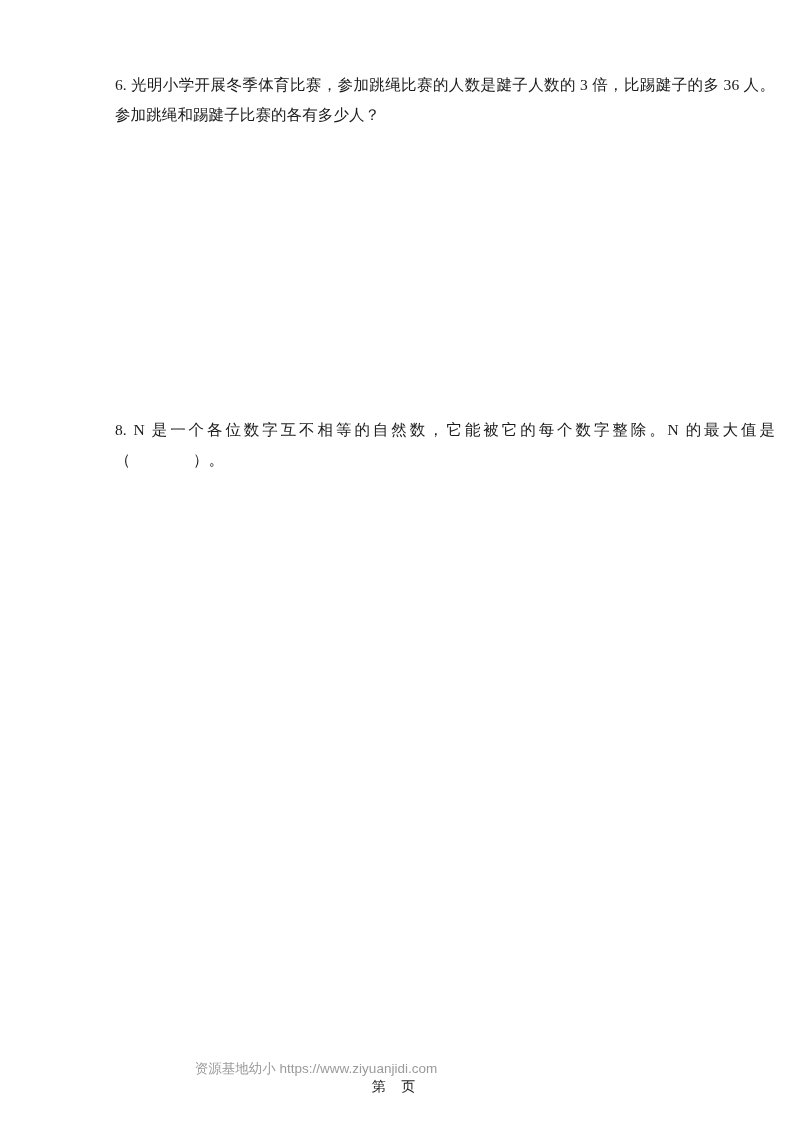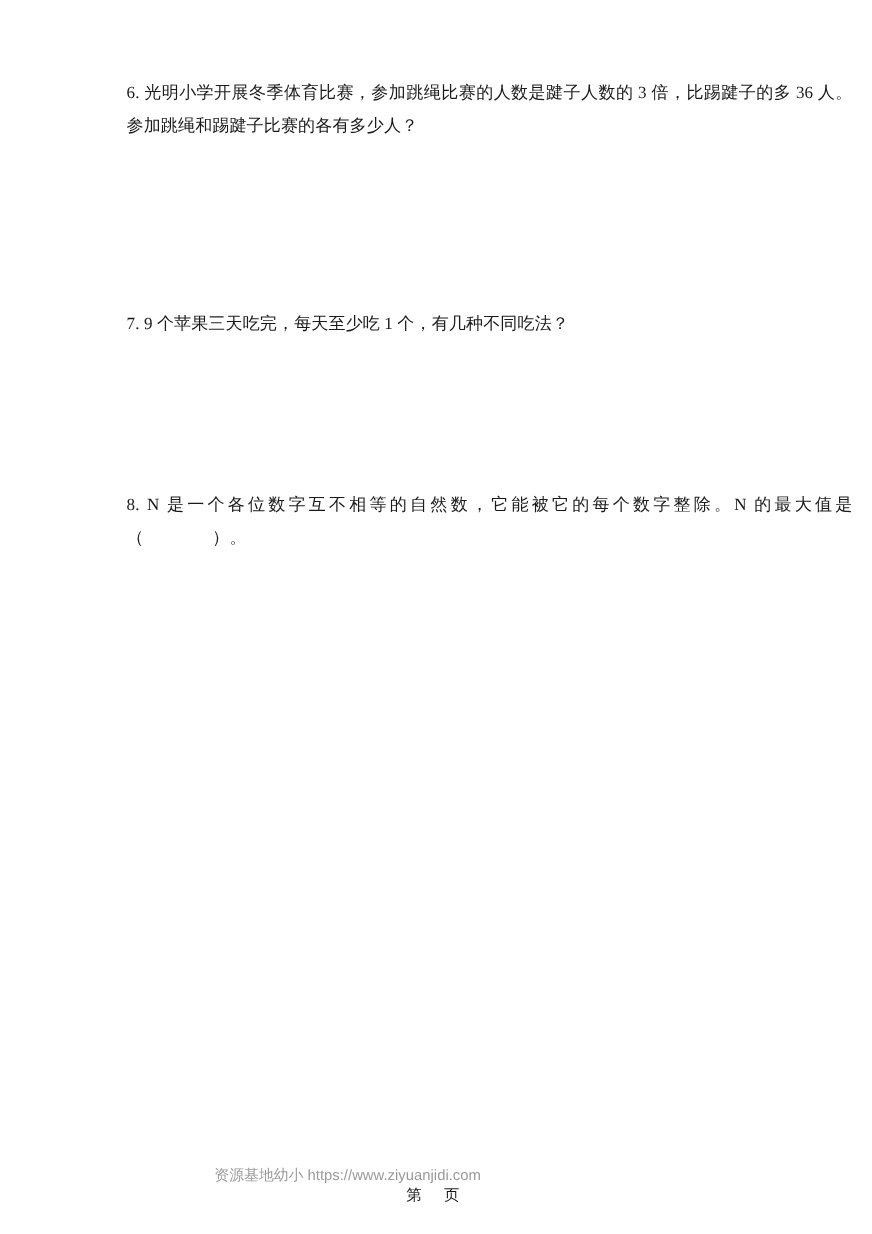--- a/index.html
+++ b/index.html
@@ -59,34 +59,32 @@
   }
   .pagenum {
     position: absolute;
     left: 0;
     top: 1078px;
     width: 793px;
     text-align: center;
     font-size: 14px;
     color: #1a1a1a;
     letter-spacing: 6px;
-    font-family: Liberation Mono, monospace;
   }
 </style>
 </head>
 <body>
 
 <div class="page">
 
   <div class="content">
 
     <div class="q">6. 光明小学开展冬季体育比赛，参加跳绳比赛的人数是踺子人数的 3 倍，比踢踺子的多 36 人。参加跳绳和踢踺子比赛的各有多少人？</div>
     <div class="gap-lg"></div>
 
-    <div class="q">7. 9 个苹果三天吃完，每天至少吃 1 个，有几种不同吃法？</div>
     <div class="gap-xl"></div>
 
     <div class="q">8. N 是一个各位数字互不相等的自然数，它能被它的每个数字整除。N 的最大值是（　　　　）。</div>
     <div class="gap-xs"></div>
 
     <div class="gap-md"></div>
 
     <div class="gap-xs"></div>
 
     <div class="gap-tail"></div>

